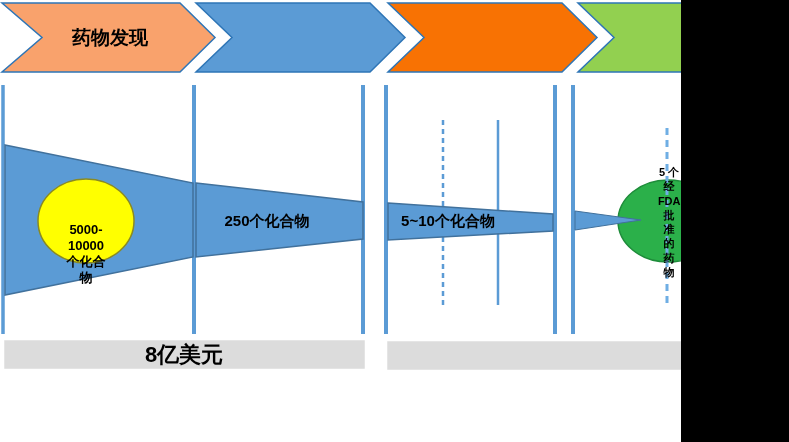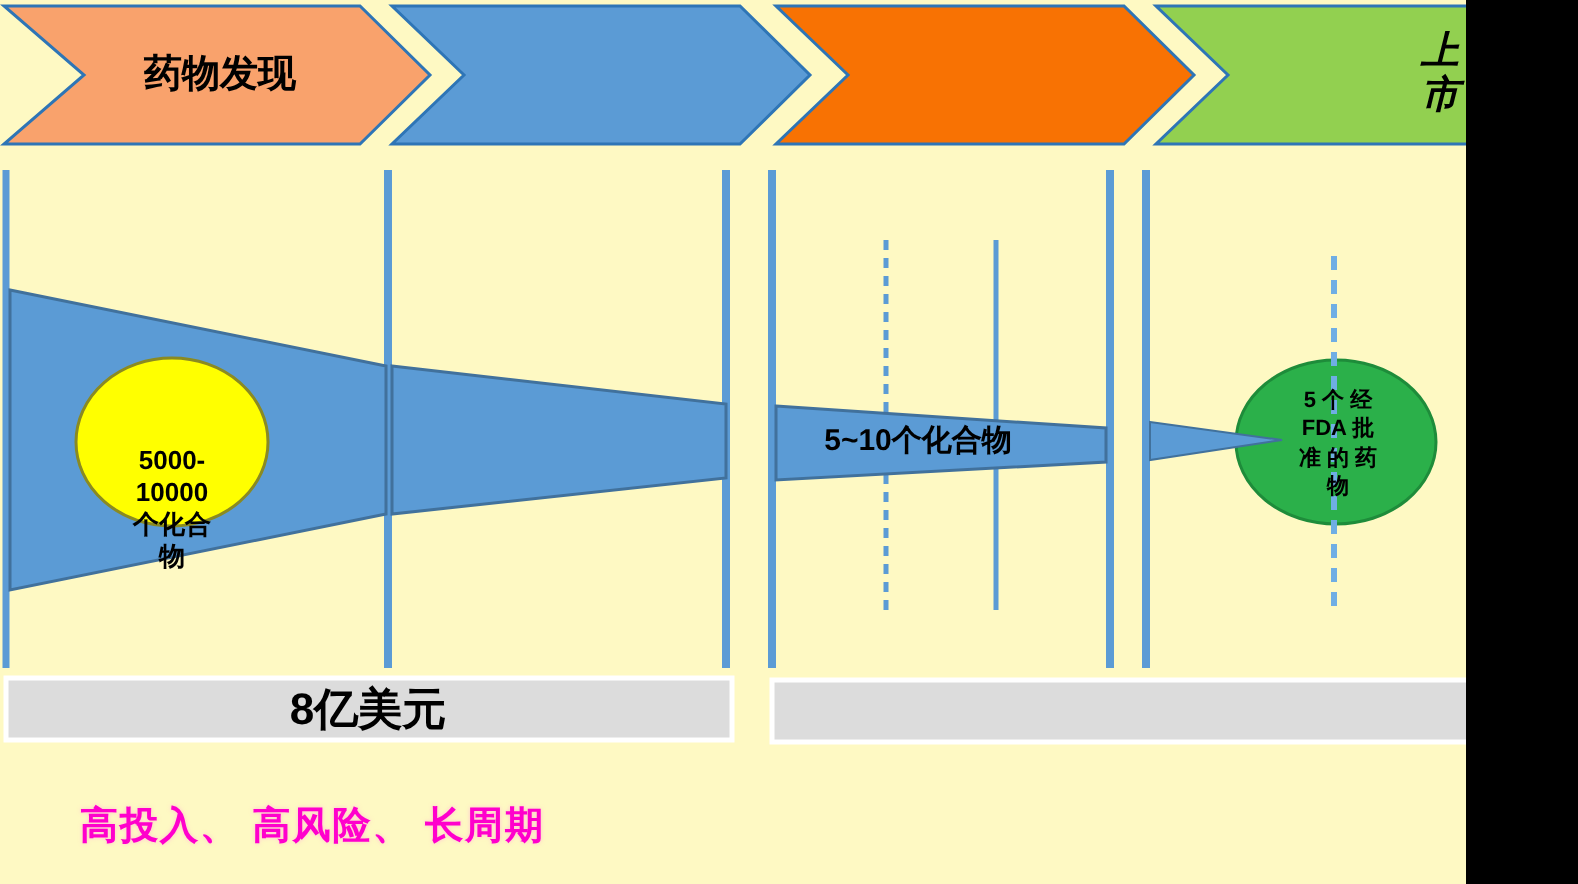--- a/index.html
+++ b/index.html
@@ -1,17 +1,17 @@
 <!DOCTYPE html>
 <html><head>
 <meta charset="utf-8">
 <style>
   html,body{margin:0;padding:0;background:#000;}
   .canvas{
-    position:relative;width:733px;height:442px;background:#fef9c3;overflow:hidden;
+    position:relative;width:681px;height:442px;background:#ffffff;overflow:hidden;
     font-family:"Liberation Sans","DejaVu Sans",sans-serif;
   }
   .canvas svg{position:absolute;left:0;top:0;}
   .txt{
     position:absolute;color:#000;text-align:center;white-space:pre-line;
     transform:translate(-50%,-50%);line-height:1.18;
   }
   .chev-label{font-size:19px;font-weight:bold;}
   .ellipse-label{font-size:13px;font-weight:bold;line-height:1.22;margin-top:32px;}
   .circle-label{font-size:11px;font-weight:bold;line-height:1.3;}
@@ -61,22 +61,22 @@
     <rect x="386" y="340" width="362" height="31" stroke="#FFFFFF" stroke-width="2.5" fill="#DCDCDC"></rect>
   </svg>
 
   <div class="txt chev-label" style="left:110px;top:38px;">药物发现</div>
   <div class="txt chev-label" style="left:720px;top:38px;font-style:italic;">上市</div>
 
   <div class="txt ellipse-label" style="left:86px;top:222px;">5000-
 10000
 个化合
 物</div>
-  <div class="txt funnel-label" style="left:459px;top:221px;text-align:center;">5~10个化合物</div>
+  <div class="txt funnel-label" style="left:267px;top:221px;">250个化合物</div>
+  <div class="txt funnel-label" style="left:448px;top:221px;text-align:center;">5~10个化合物</div>
   <div class="txt circle-label" style="left:669px;top:222px;">5 个 经
 FDA 批
 准 的 药
 物</div>
 
   <div class="txt cost-label" style="left:184px;top:355px;">8亿美元</div>
 
-  <div class="footnote">高投入、 高风险、 长周期</div>
 </div>
 
 </body></html>

